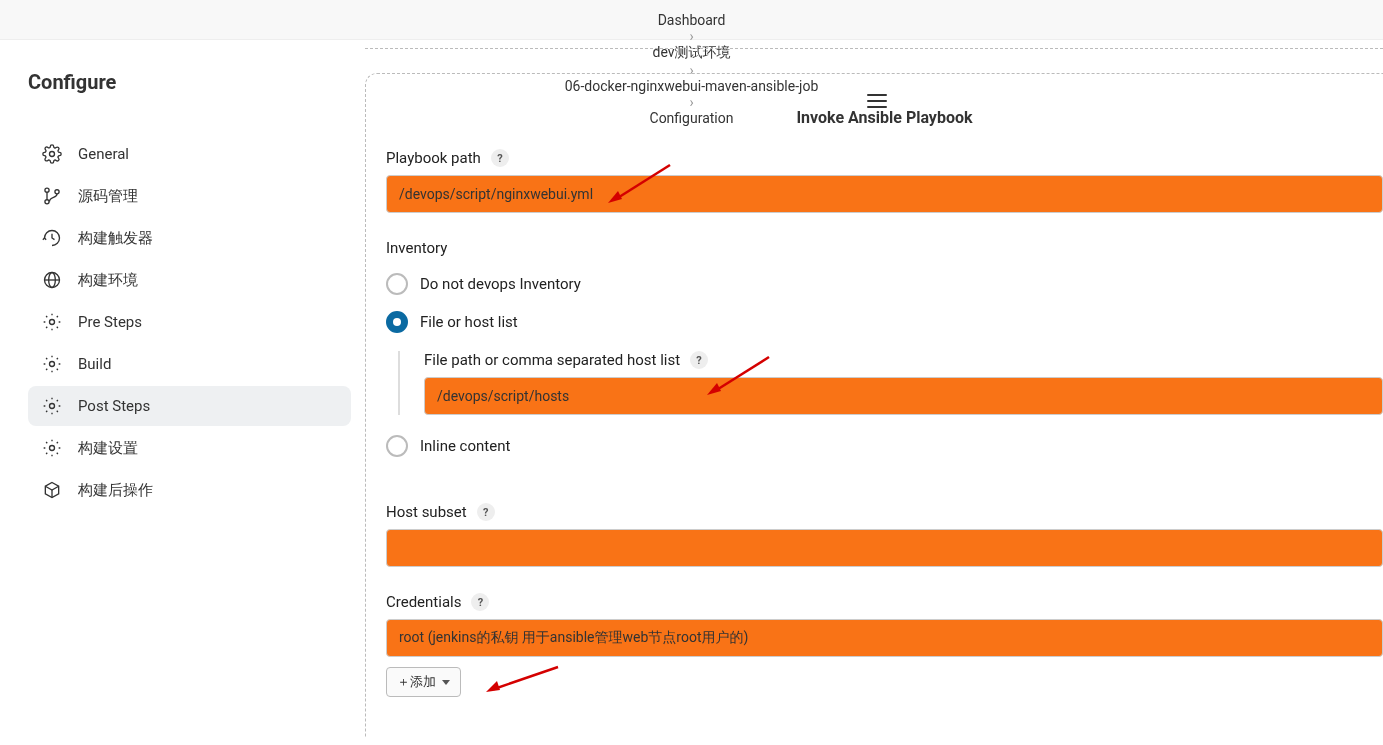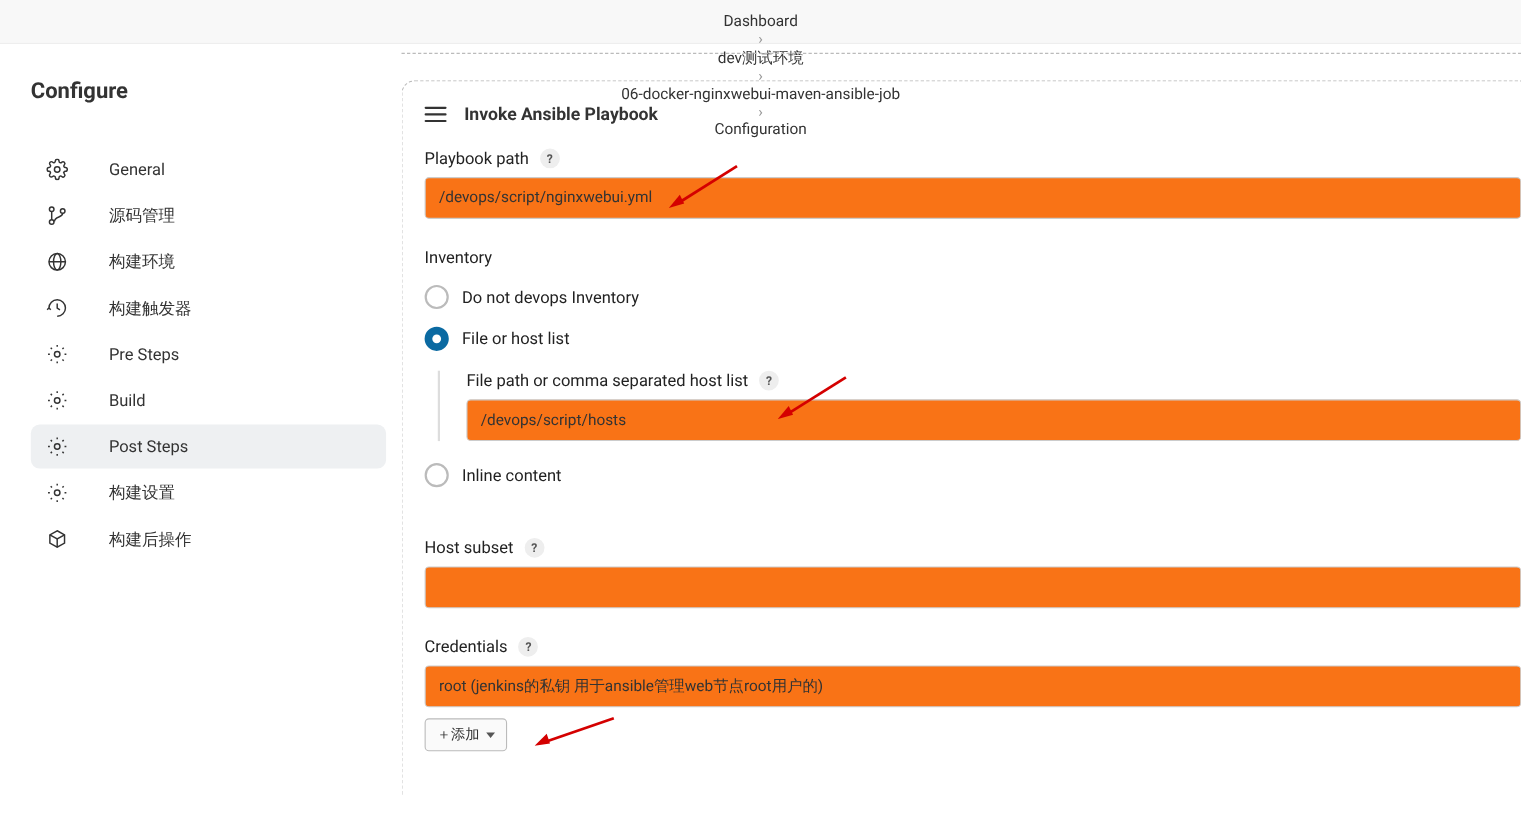--- a/index.html
+++ b/index.html
@@ -8,30 +8,30 @@
   
   .breadcrumb { display: flex; align-items: center; padding: 12px 28px; background: #f8f8f8; border-bottom: 1px solid #eee; font-size: 14px; color: #333; height: 40px; flex-direction: column; }
   .breadcrumb-item { color: #333; }
   .breadcrumb-sep { color: #999; margin: 0 10px; }
 
   .layout { display: flex; }
 
   
   .sidebar { width: 365px; padding: 30px 14px 20px 28px; flex-shrink: 0; }
   .sidebar h1 { font-size: 20px; font-weight: 700; margin-bottom: 40px; }
-  .side-item { display: flex; align-items: center; padding: 10px 14px; border-radius: 8px; cursor: pointer; margin-bottom: 2px; font-size: 15px; gap: 21px; }
+  .side-item { display: flex; align-items: center; padding: 10px 14px; border-radius: 8px; cursor: pointer; margin-bottom: 2px; font-size: 15px; }
   .side-item.active { background: #eef0f2; }
   .side-icon { width: 20px; height: 20px; margin-right: 16px; display: flex; align-items: center; justify-content: center; color: #333; }
   .side-icon svg { stroke: #333; fill: none; stroke-width: 1.6; }
 
   
   .main { flex: 1; padding-top: 8px; position: relative; }
   .dashed-top { border-top: 1px dashed #bbb; height: 0; margin-bottom: 24px; }
   .step-card { border-left: 1px dashed #bbb; border-top: 1px dashed #bbb; border-top-left-radius: 12px; padding: 20px 0 30px 20px; position: relative; }
-  .step-header { display: flex; align-items: center; font-size: 16px; font-weight: 700; margin-bottom: 22px; }
+  .step-header { display: flex; align-items: center; font-size: 16px; font-weight: 700; margin-bottom: 22px; flex-direction: column; }
   .drag-icon { width: 20px; height: 14px; margin-right: 16px; position: relative; }
   .drag-icon::before, .drag-icon::after, .drag-icon span { content:""; position:absolute; left:0; right:0; height:2px; background:#333; border-radius:1px; }
   .drag-icon::before { top:0; } .drag-icon span { top:6px; } .drag-icon::after { top:12px; }
 
   .form-group { margin-bottom: 26px; }
   .label-row { display: flex; align-items: center; margin-bottom: 8px; font-size: 15px; color: #222; }
   .help { display: inline-flex; align-items: center; justify-content: center; width: 18px; height: 18px; border-radius: 50%; background: #eee; color: #555; font-size: 11px; font-weight: 700; margin-left: 10px; cursor: pointer; }
   .input { width: 100%; height: 38px; border: 1px solid #ccc; border-radius: 4px; padding: 6px 12px; font-size: 14px; background: #f97316; color: #333; font-family: inherit; }
 
   .radio-row { display: flex; align-items: center; margin: 16px 0; }
@@ -85,36 +85,36 @@
             <circle cx="18" cy="7" r="2.5"></circle>
             <path d="M6 7.5v9"></path>
             <path d="M18 9.5c0 5-9 3-9 9"></path>
           </svg>
         </span>
       <span>源码管理</span>
     </div>
     <div class="side-item">
       <span class="side-icon">
           <svg viewBox="0 0 24 24" width="20" height="20">
+            <path d="M12 21a9 9 0 1 0-9-9"></path>
+            <path d="M12 7v5l3 2"></path>
+            <path d="M3 12l-2 2m2-2l2 2"></path>
+          </svg>
+        </span>
+      <span>构建触发器</span>
+    </div>
+    <div class="side-item">
+      <span class="side-icon">
+          <svg viewBox="0 0 24 24" width="20" height="20">
             <circle cx="12" cy="12" r="9"></circle>
             <ellipse cx="12" cy="12" rx="4" ry="9"></ellipse>
             <path d="M3 12h18"></path>
           </svg>
         </span>
       <span>构建环境</span>
-    </div>
-    <div class="side-item">
-      <span class="side-icon">
-          <svg viewBox="0 0 24 24" width="20" height="20">
-            <path d="M12 21a9 9 0 1 0-9-9"></path>
-            <path d="M12 7v5l3 2"></path>
-            <path d="M3 12l-2 2m2-2l2 2"></path>
-          </svg>
-        </span>
-      <span>构建触发器</span>
     </div>
     <div class="side-item">
       <span class="side-icon">
           <svg viewBox="0 0 24 24" width="20" height="20">
             <circle cx="12" cy="12" r="3"></circle>
             <path d="M12 2v2m0 16v2M4.9 4.9l1.4 1.4m11.4 11.4l1.4 1.4M2 12h2m16 0h2M4.9 19.1l1.4-1.4m11.4-11.4l1.4-1.4"></path>
           </svg>
         </span>
       <span>Pre Steps</span>
     </div>

